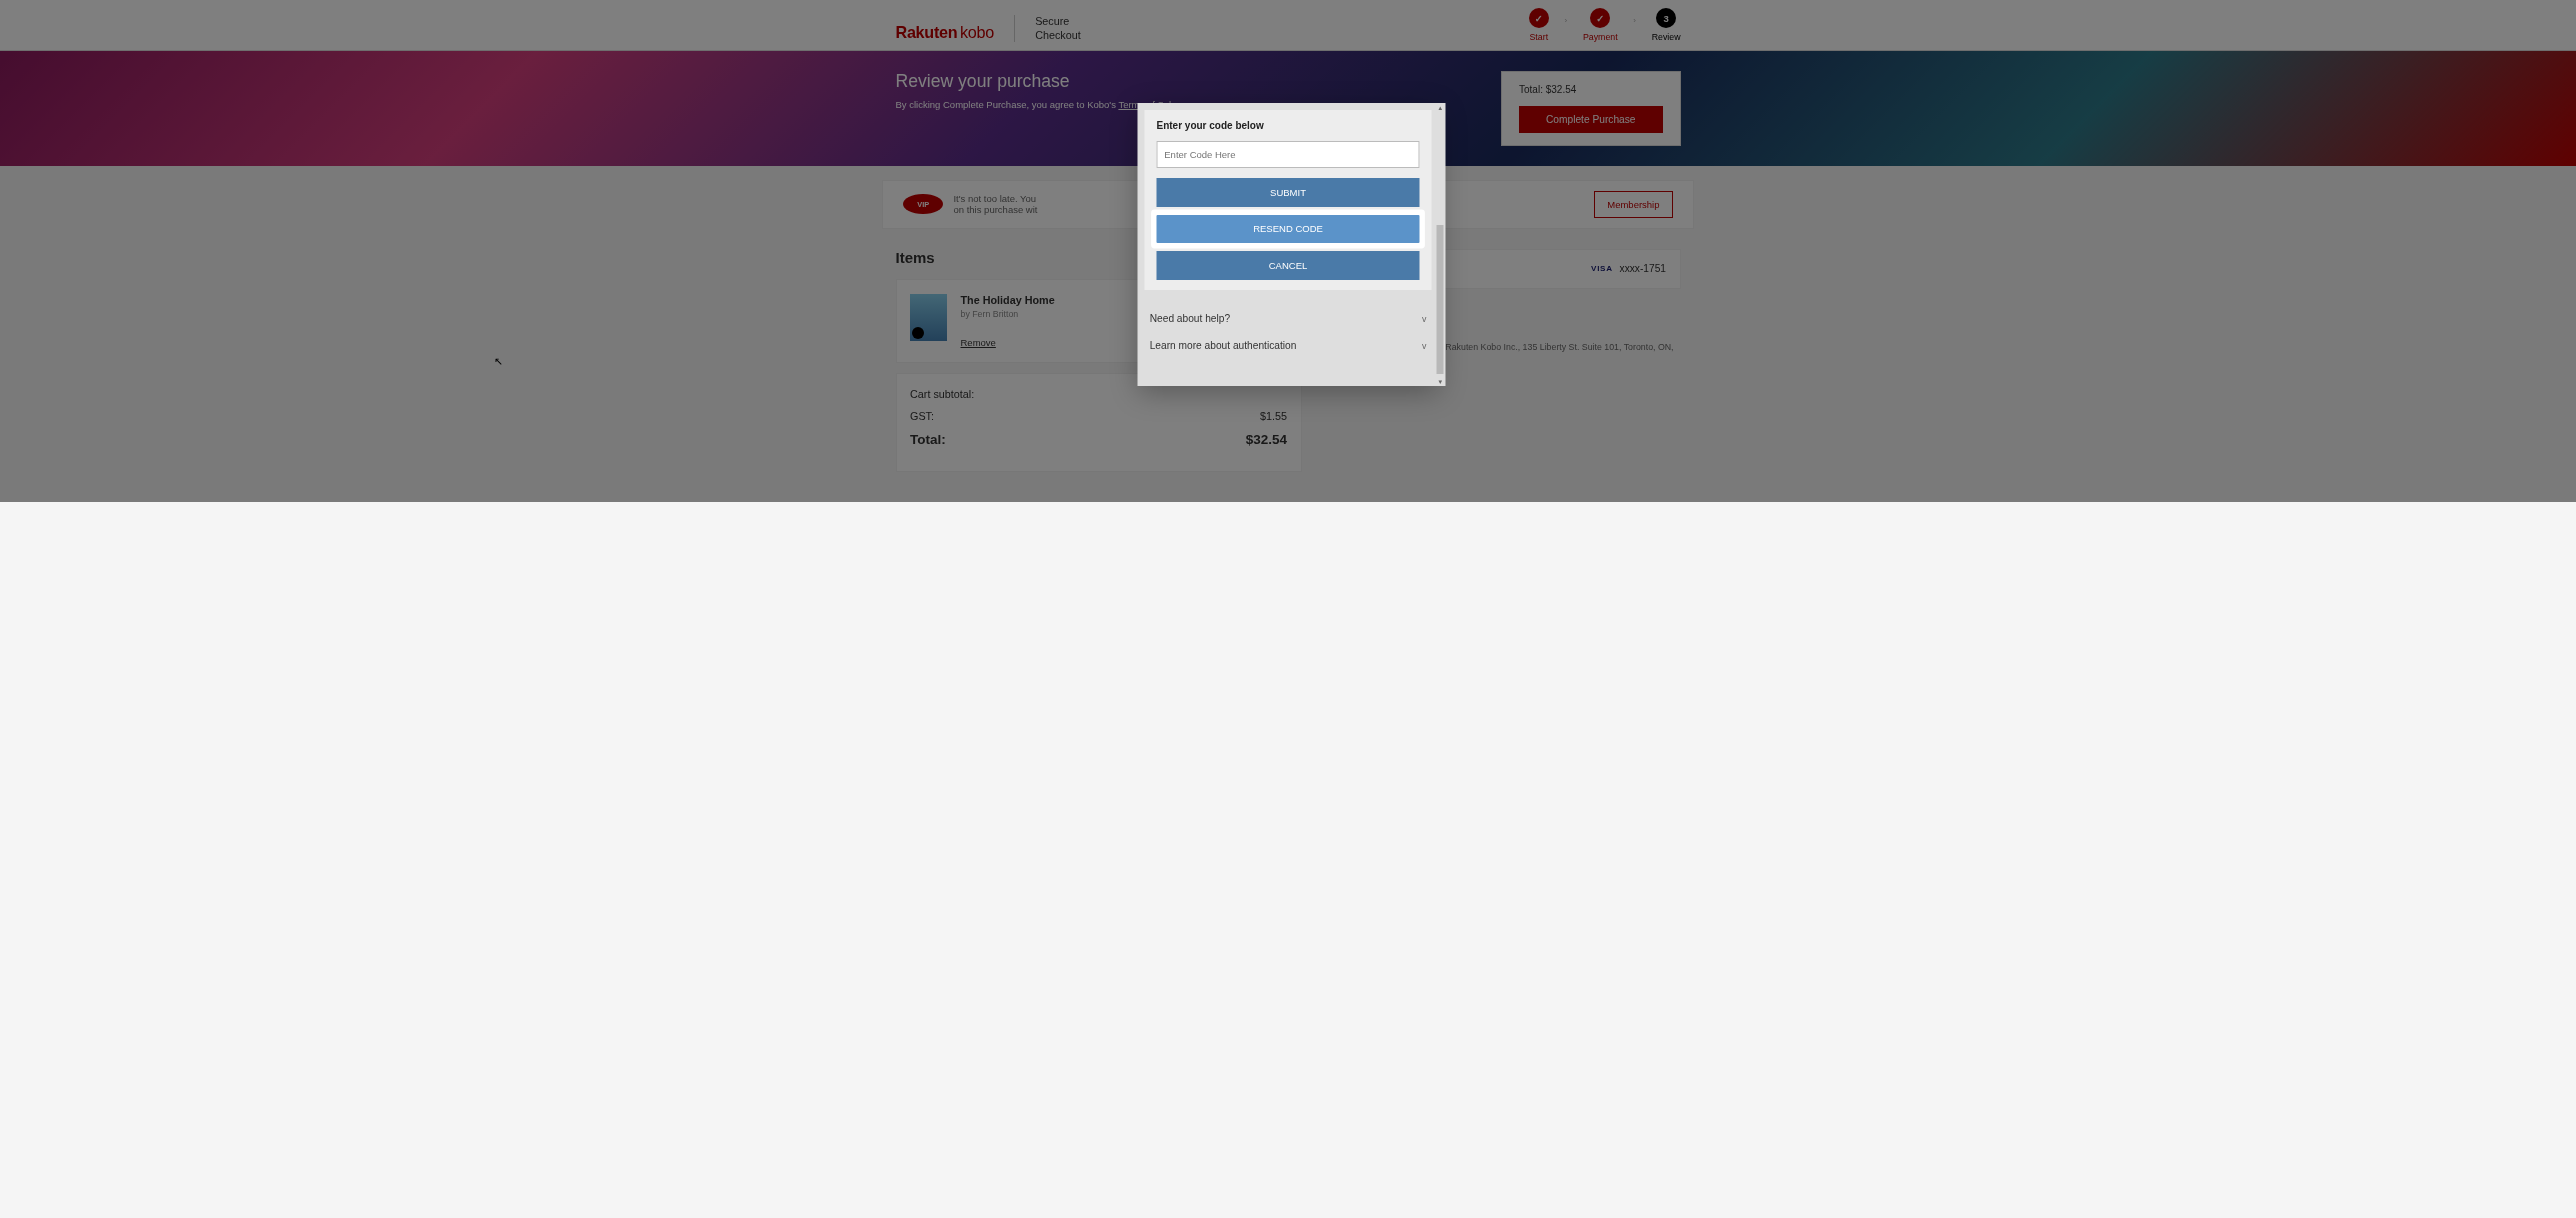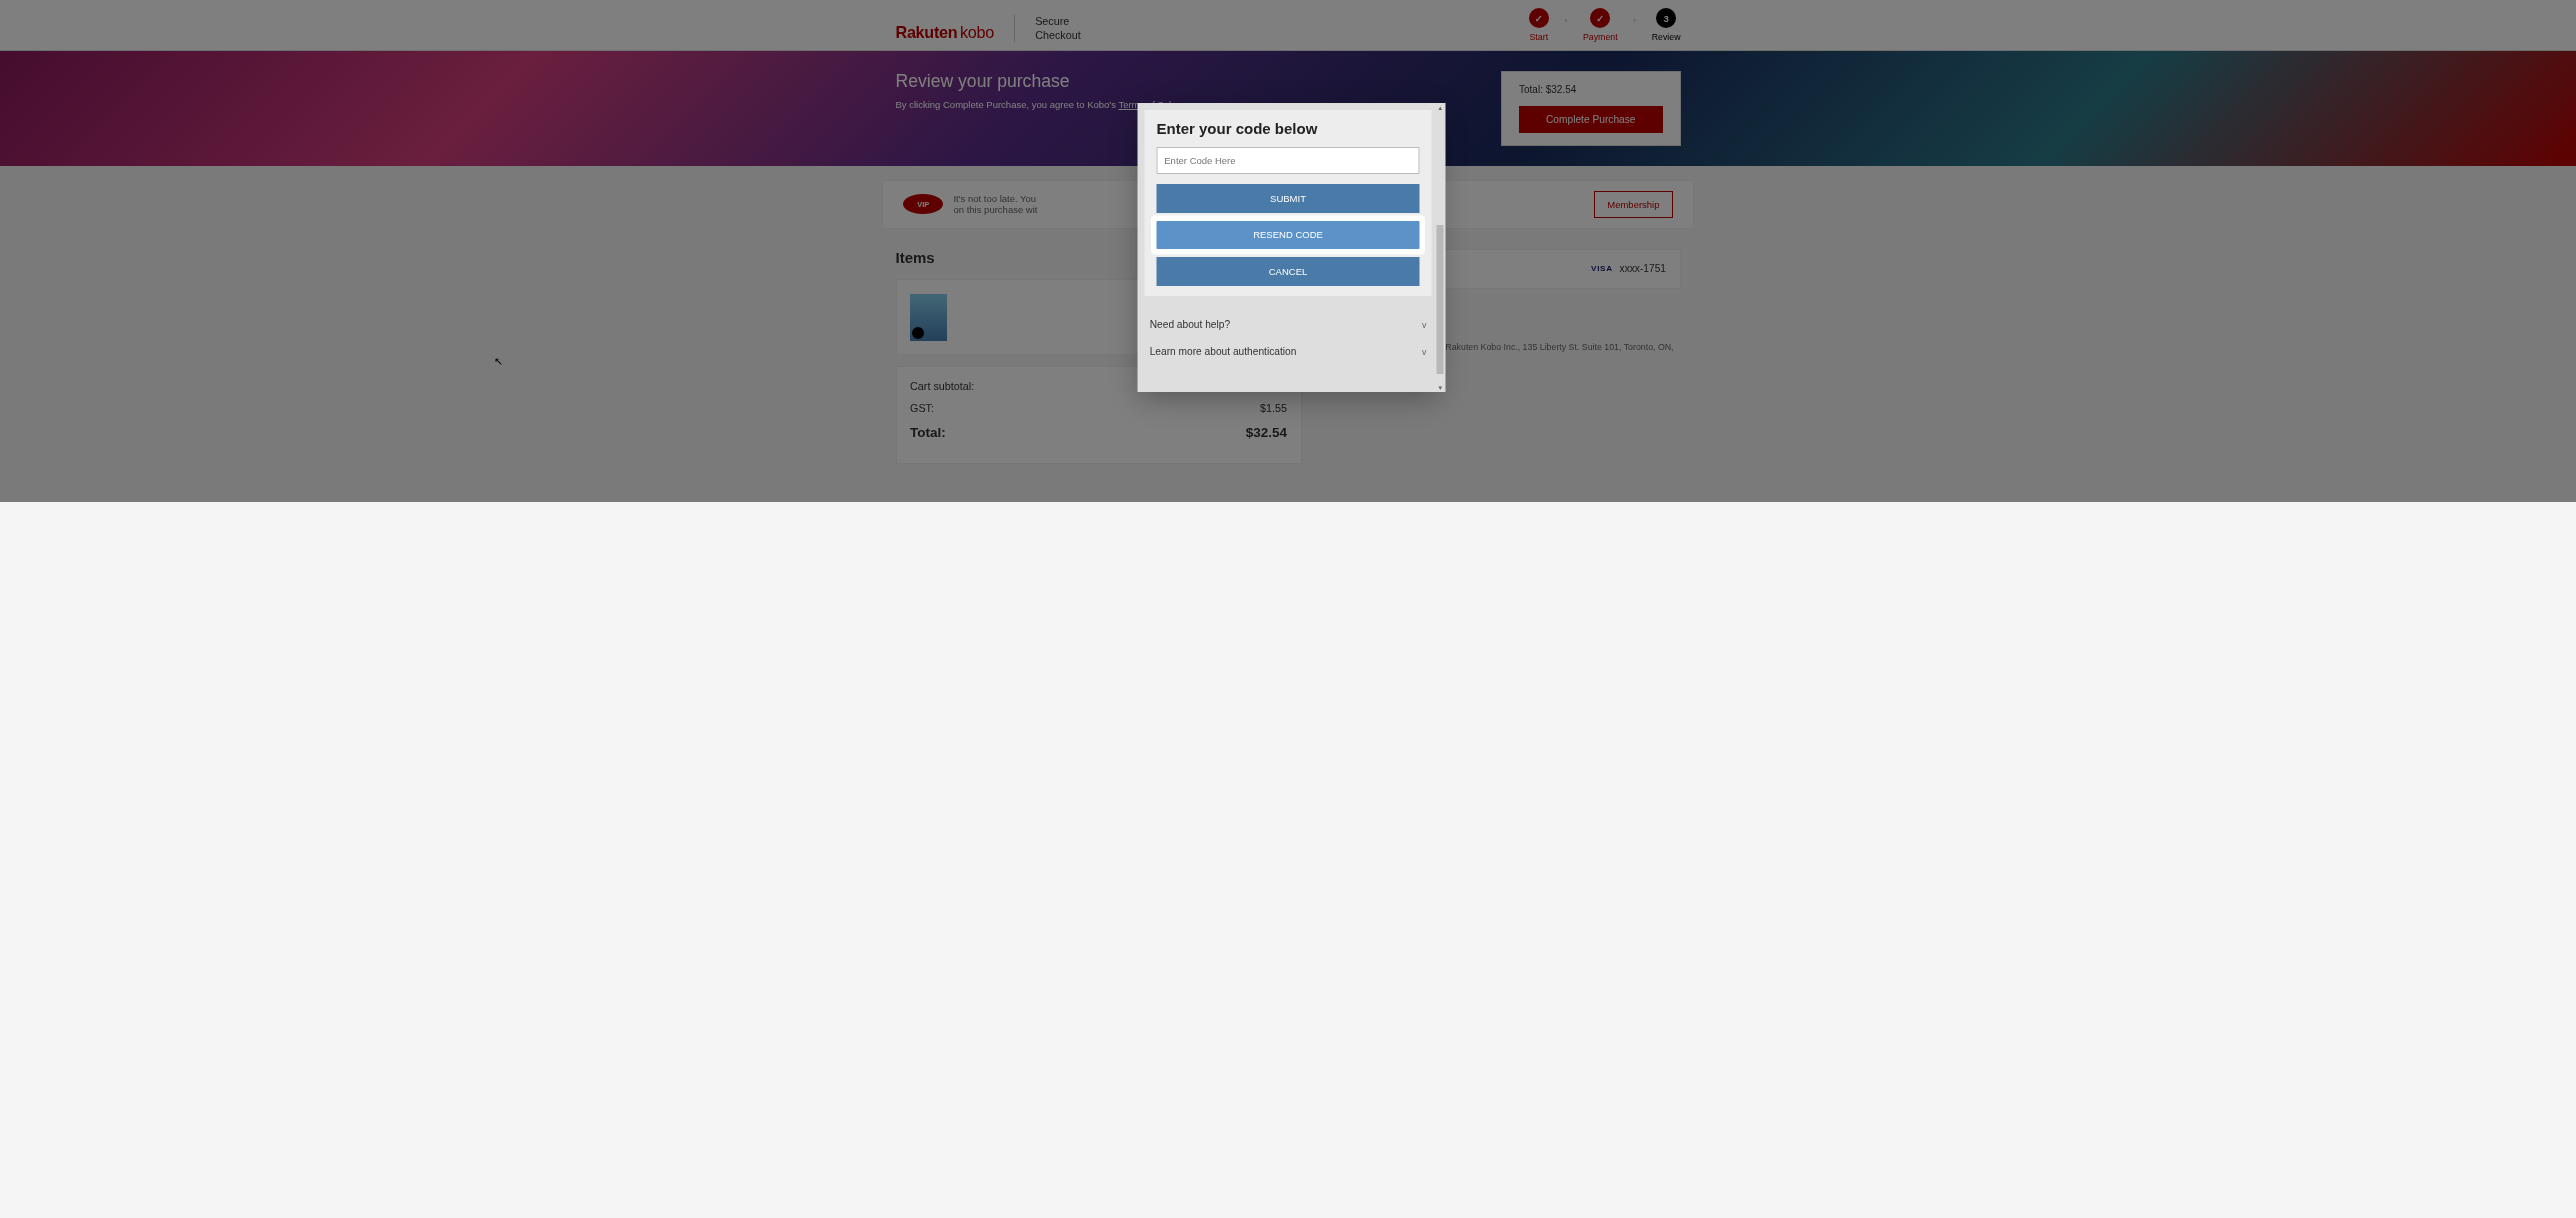--- a/index.html
+++ b/index.html
@@ -65,21 +65,21 @@
     
     .footer-text { font-size: 8.8px; color: #666; margin-top: 13.5px; line-height: 1.5; }
     
     .overlay { position: absolute; inset: 0; background: rgba(0,0,0,0.5); z-index: 100; }
     .modal { position: absolute; top: 103px; left: 50%; transform: translateX(-50%); width: 301px; background: #dedede; z-index: 101; box-shadow: 0 6.8px 27px rgba(0,0,0,0.3); }
     .modal-inner { padding: 10.2px 12.2px; background: #ededed; margin: 0 6.8px 6.8px 6.8px; position: relative; }
     .modal-scroll { position: absolute; right: -6.8px; top: 0; bottom: 0; width: 10.2px; background: #dedede; display: flex; flex-direction: column; align-items: center; }
     .scroll-arrow-up { font-size: 6.1px; color: #666; margin-top: 1.4px; }
     .scroll-thumb { position: absolute; top: 122px; width: 6.8px; height: 149px; background: #b8b8b8; }
     .scroll-arrow-down { font-size: 6.1px; color: #666; position: absolute; bottom: 1.4px; }
-    .modal-title { font-size: 15px; font-weight: bold; color: #222; margin-bottom: 10.2px; }
+    .modal-title { font-size: 10px; font-weight: bold; color: #222; margin-bottom: 10.2px; }
     .modal-input { width: 100%; padding: 6.8px; border: 0.7px solid #bbb; font-size: 9.5px; margin-bottom: 10.2px; background: #fff; }
     .modal-btn { width: 100%; padding: 8.8px; border: none; color: #fff; font-size: 9.5px; font-weight: 500; cursor: pointer; margin-bottom: 8.1px; background: #4a7aa8; }
     .modal-btn.highlight { background: #5b93c9; box-shadow: 0 0 0 5.4px #fff; border-radius: 1px; }
     .modal-help { padding: 8.1px 12.2px 0; }
     .help-row { display: flex; justify-content: space-between; align-items: center; padding: 8.1px 0; font-size: 10.2px; color: #333; cursor: pointer; }
     .help-v { font-size: 8.8px; color: #666; }
     
     .cursor { position: absolute; top: 355px; left: 494px; z-index: 200; font-size: 10.8px; color: #000; pointer-events: none; }
   </style>
 </head>
@@ -136,20 +136,25 @@
     <span>on this purchase wit</span>
   </div>
   <button class="vip-btn">Membership</button>
 </div>
 
 <div class="content">
   <div class="left-col">
     <h2 class="items-title">Items</h2>
     <div class="item-card">
       <div class="item-img"></div>
+      <div class="item-info">
+        <div class="item-title">The Holiday Home</div>
+        <div class="item-author">by Fern Britton</div>
+        <a class="item-remove">Remove</a>
+      </div>
     </div>
     <div class="summary">
       <div class="summary-row">
         <span>Cart subtotal:</span>
       </div>
       <div class="summary-row">
         <span>GST:</span>
         <span>$1.55</span>
       </div>
       <div class="summary-row bold">

